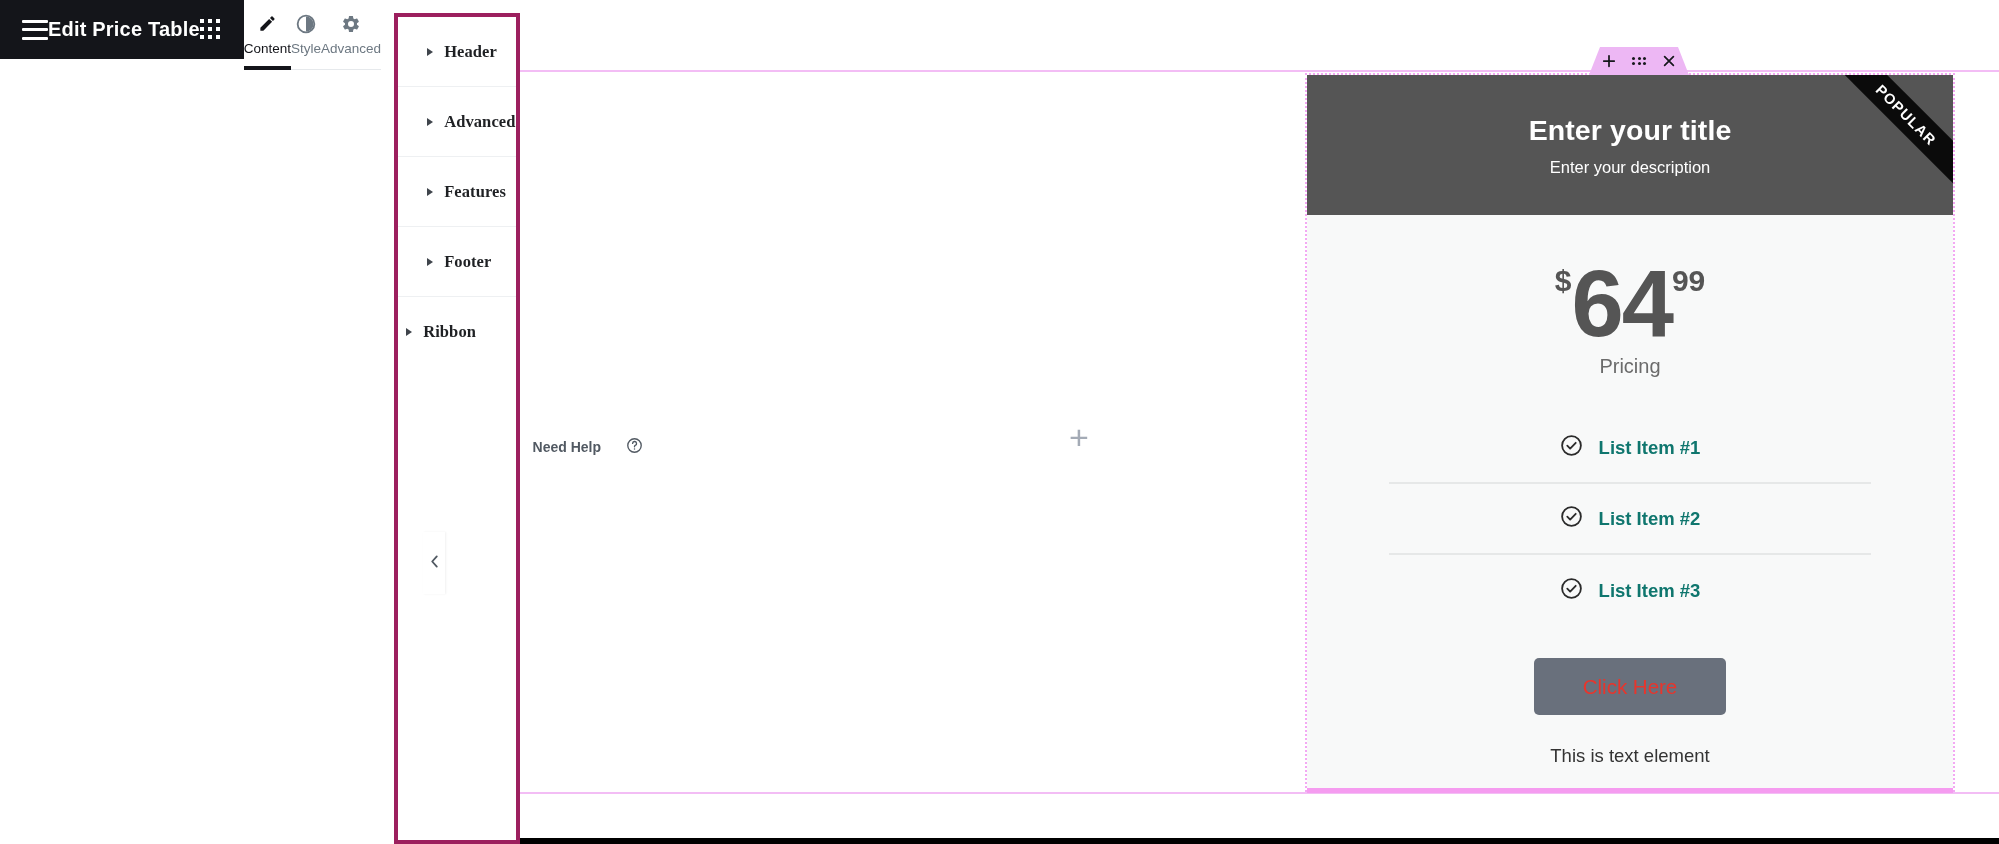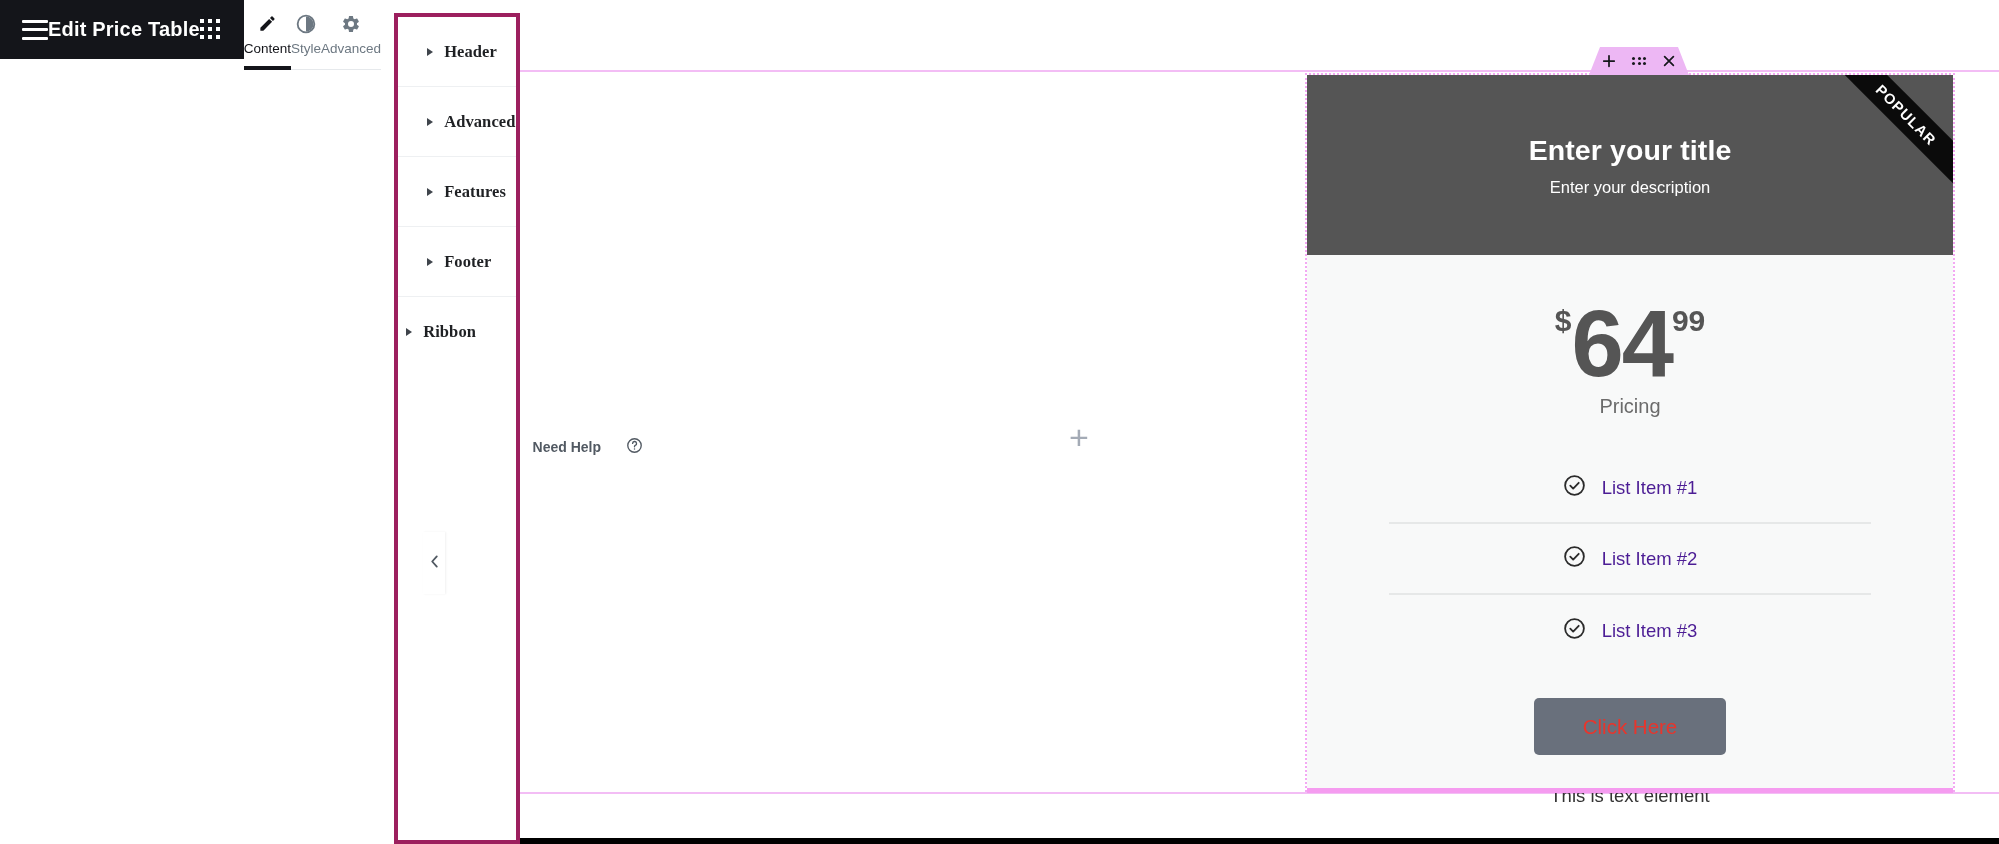--- a/index.html
+++ b/index.html
@@ -122,21 +122,21 @@
     background: #edb7f4;
     clip-path: polygon(11% 0, 89% 0, 100% 100%, 0 100%);
     display: flex; align-items: center; justify-content: center; gap: 16px;
     z-index: 30;
   }
   .tb-btn { cursor: pointer; display: flex; align-items: center; justify-content: center; color: #17181c; }
   .tb-dots { display: grid; grid-template-columns: repeat(3, 3px); grid-template-rows: repeat(2, 3px); gap: 2.5px; }
   .tb-dots i { display:block; width:3px; height:3px; border-radius:50%; background:#17181c; }
 
   #pt-header {
-    position: relative; height: 180px; background: #555555;
+    position: relative; height: 140px; background: #555555;
     display: flex; flex-direction: column; align-items: center; justify-content: center;
     overflow: hidden;
   }
   #pt-title { color: #fff; font-size: 28.5px; font-weight: bold; letter-spacing: .1px; }
   #pt-subtitle { color: #fff; font-size: 16.5px; margin-top: 11px; }
   #pt-ribbon {
     position: absolute; right: -48px; top: 25px;
     width: 190px; background: #0b0b0b; color: #fff;
     transform: rotate(45deg);
     text-align: center; padding: 7px 0;
@@ -151,21 +151,21 @@
   .price-cur { font-size: 30px; font-weight: bold; margin-top: 9px; }
   .price-int { font-size: 94px; font-weight: bold; letter-spacing: -2px; }
   .price-frac { font-size: 30px; font-weight: bold; margin-top: 9px; }
   #pt-period { font-size: 20px; color: #6b6b6b; margin-top: 4px; }
 
   #pt-features { margin: 35px 82px 0 82px; }
   .feat-row {
     height: 71px; display: flex; align-items: center; justify-content: center; gap: 16px;
   }
   .feat-row.divided { border-bottom: 2px solid #e6e8e8; }
-  .feat-label { font-size: 18.5px; color: #4c1d95; }
+  .feat-label { font-size: 18.5px; color: #0f766e; font-weight: bold; }
 
   #pt-footer { display: flex; flex-direction: column; align-items: center; margin-top: 32px; }
   #pt-button {
     width: 192px; height: 57px; background: #69707c;
     border-radius: 5px; border: none; cursor: pointer;
     display: flex; align-items: center; justify-content: center;
     color: #e8352c; font-size: 20.5px; font-family: "Liberation Sans", sans-serif;
   }
   #pt-footer-text { margin-top: 30px; font-size: 18.5px; color: #333333; }
 </style>

